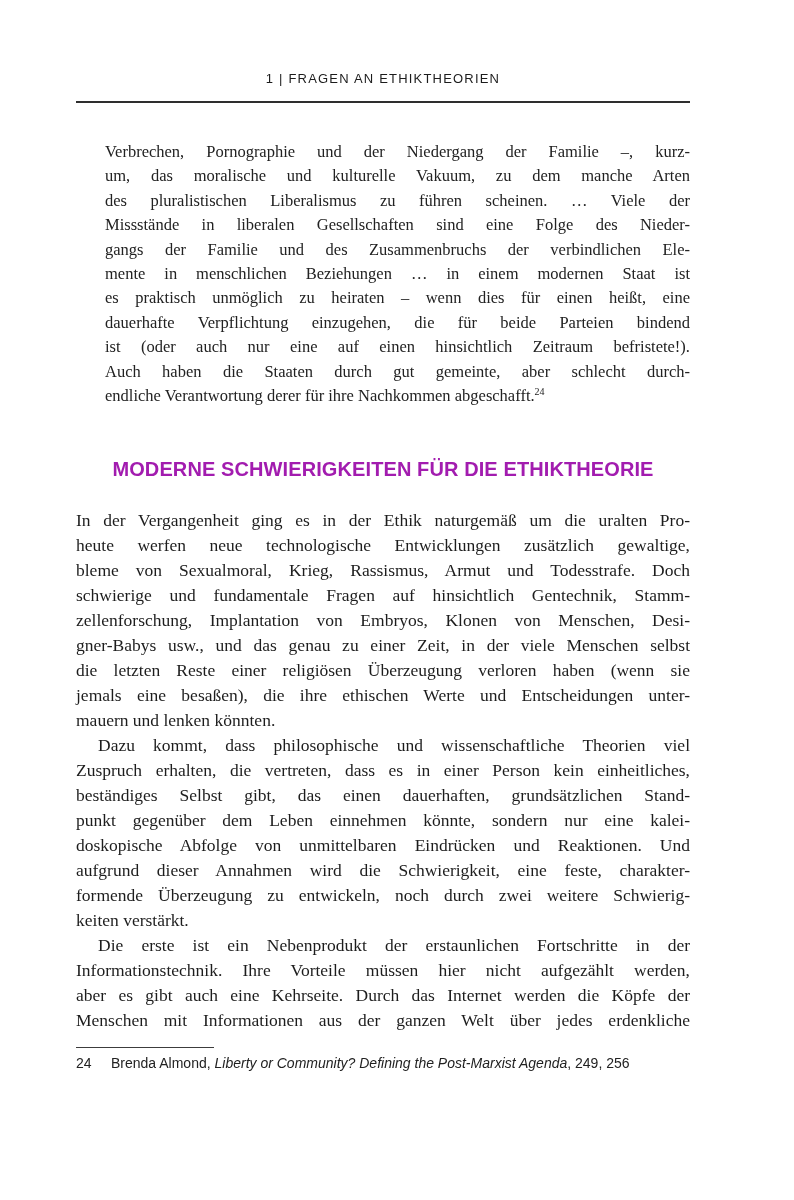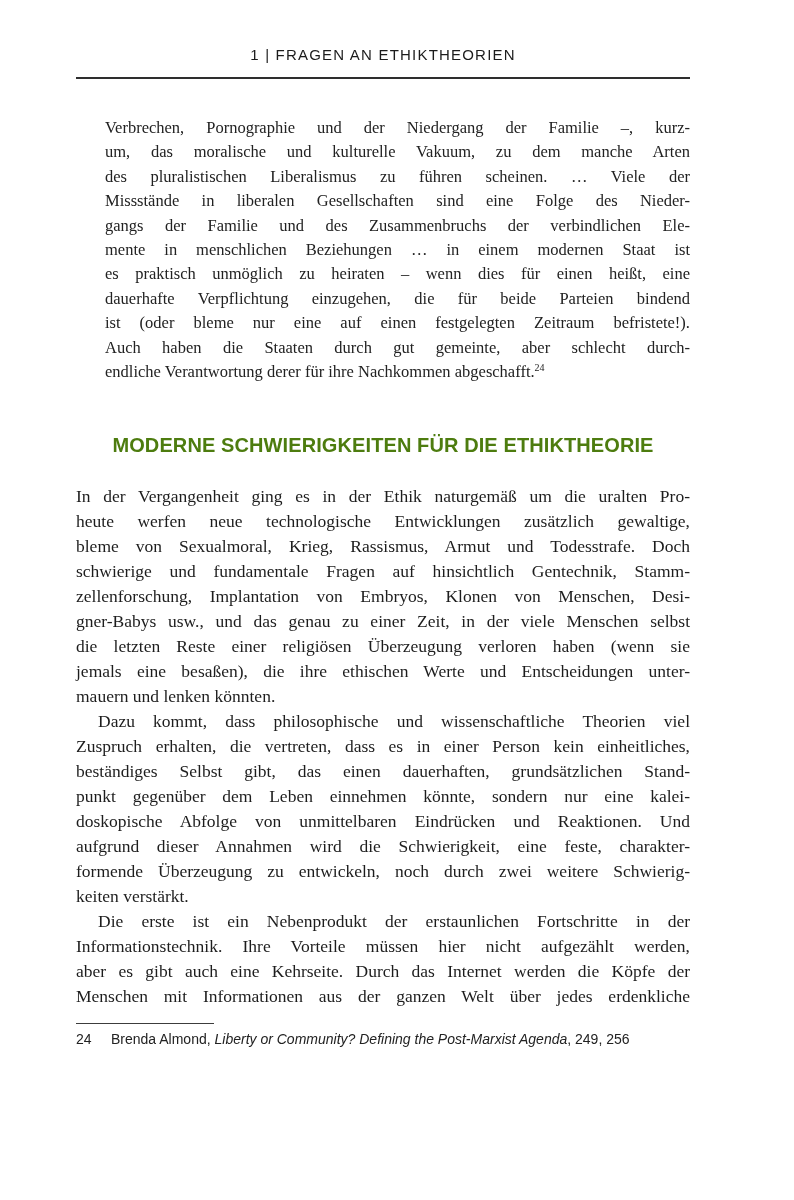--- a/index.html
+++ b/index.html
@@ -14,24 +14,25 @@
   }
   .column {
     margin-left: 76px;
     width: 614px;
   }
   
   .running-head {
     padding-top: 46px;
     text-align: center;
     font-family: "Liberation Sans", sans-serif;
-    font-size: 15px;
+    font-size: 13px;
     line-height: 18px;
     letter-spacing: 1.2px;
     color: #1c1c1c;
+    margin-top: 24px;
   }
   .head-rule {
     margin-top: 13px;
     border: 0;
     border-top: 2px solid #2e2e2e;
     width: 614px;
   }
   
   .quote {
     margin-top: 37px;
@@ -60,21 +61,21 @@
   }
   
   .section-heading {
     margin-top: 48px;
     text-align: center;
     font-family: "Liberation Sans", sans-serif;
     font-weight: bold;
     font-size: 20px;
     line-height: 26px;
     letter-spacing: 0.1px;
-    color: #4d7c0f;
+    color: #a21caf;
   }
   
   .body-text {
     margin-top: 26px;
     font-size: 17.5px;
     line-height: 25px;
     color: #1d1d1d;
   }
   
   .footnote-rule {
@@ -119,21 +120,21 @@
 
   <div class="quote">
       <div class="tline">Verbrechen, Pornographie und der Niedergang der Familie –, kurz-</div>
       <div class="tline">um, das moralische und kulturelle Vakuum, zu dem manche Arten</div>
       <div class="tline">des pluralistischen Liberalismus zu führen scheinen. … Viele der</div>
       <div class="tline">Missstände in liberalen Gesellschaften sind eine Folge des Nieder-</div>
       <div class="tline">gangs der Familie und des Zusammenbruchs der verbindlichen Ele-</div>
       <div class="tline">mente in menschlichen Beziehungen … in einem modernen Staat ist</div>
       <div class="tline">es praktisch unmöglich zu heiraten – wenn dies für einen heißt, eine</div>
       <div class="tline">dauerhafte Verpflichtung einzugehen, die für beide Parteien bindend</div>
-      <div class="tline">ist (oder bleme nur eine auf einen festgelegten Zeitraum befristete!).</div>
+      <div class="tline">ist (oder auch nur eine auf einen hinsichtlich Zeitraum befristete!).</div>
       <div class="tline">Auch haben die Staaten durch gut gemeinte, aber schlecht durch-</div>
       <div class="tline tline-last">endliche Verantwortung derer für ihre Nachkommen abgeschafft.<sup>24</sup></div>
     </div>
 
   <div class="section-heading">MODERNE SCHWIERIGKEITEN FÜR DIE ETHIKTHEORIE</div>
 
   <div class="body-text">
     <div>
         <div class="tline">In der Vergangenheit ging es in der Ethik naturgemäß um die uralten Pro-</div>
         <div class="tline">heute werfen neue technologische Entwicklungen zusätzlich gewaltige,</div>

